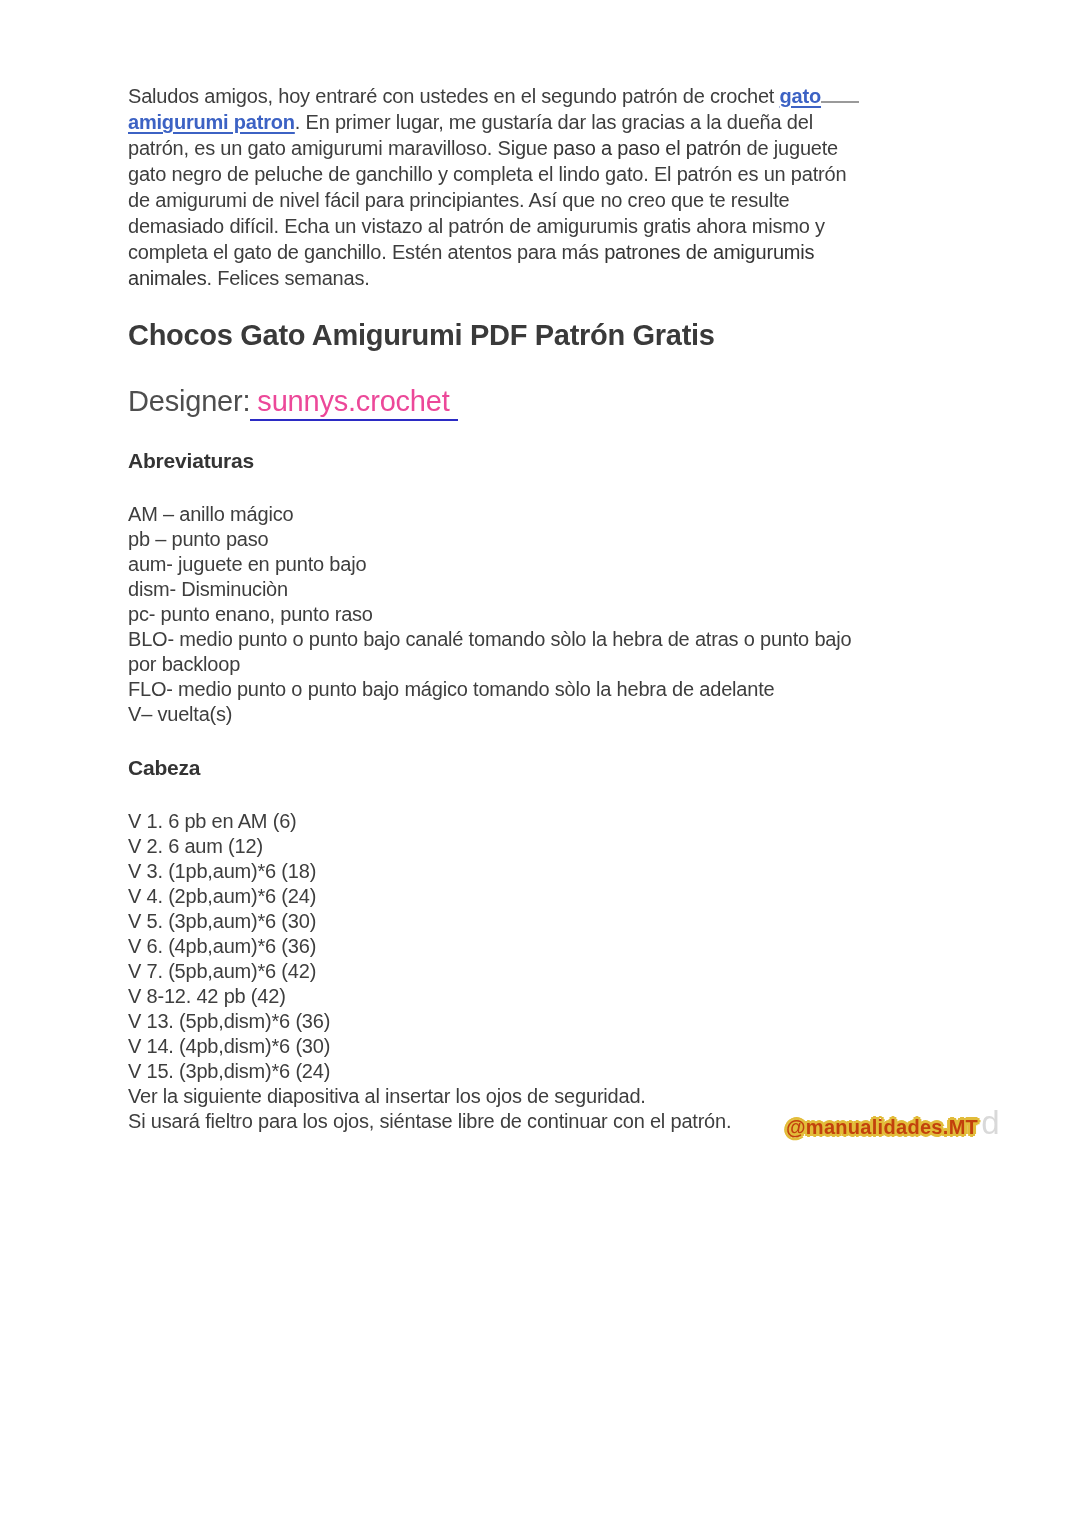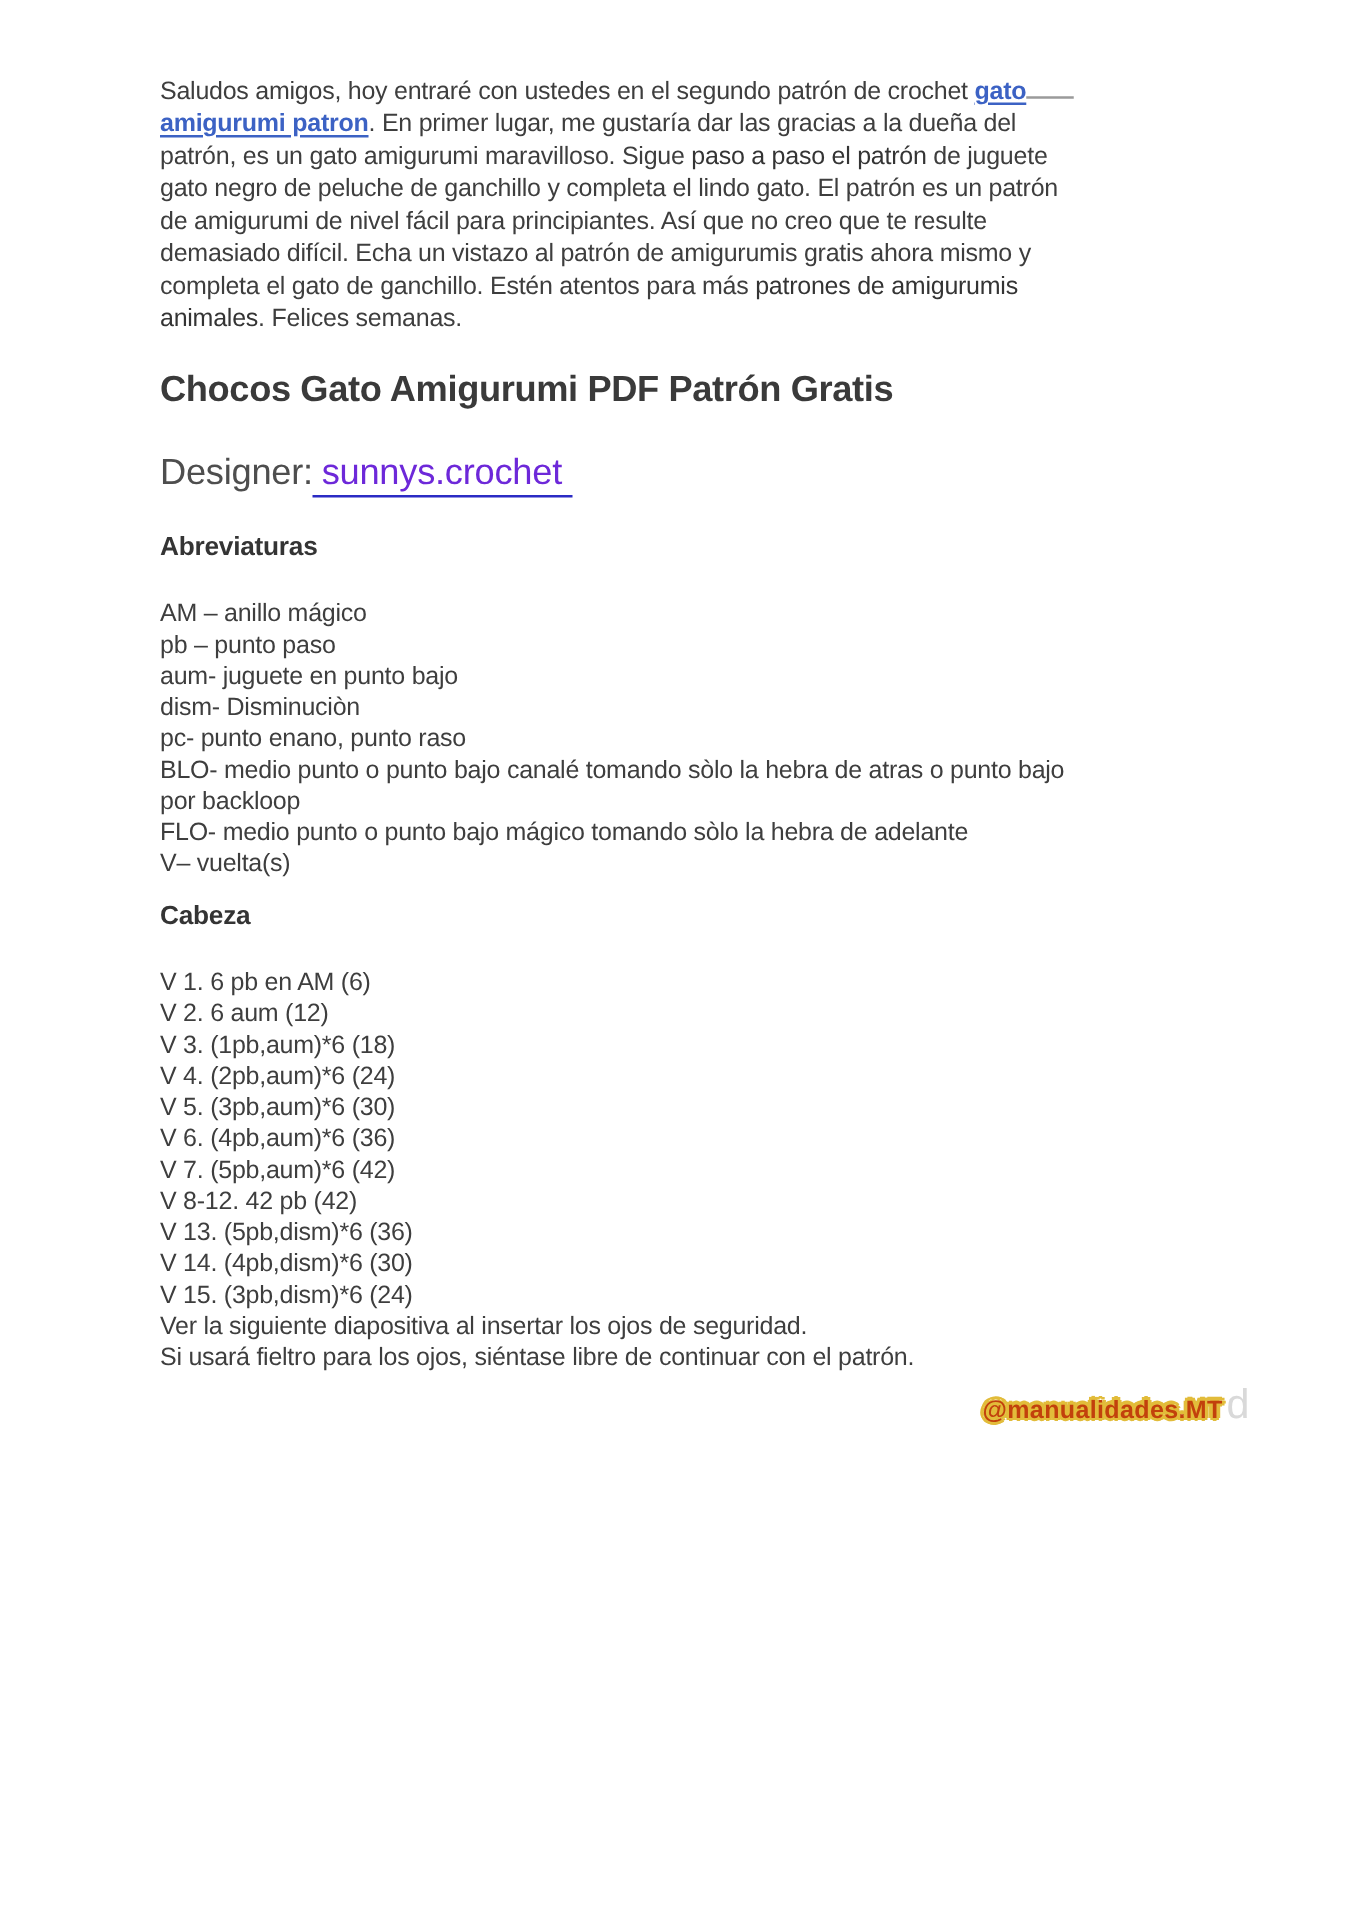--- a/index.html
+++ b/index.html
@@ -3,21 +3,21 @@
 <meta charset="utf-8">
 <title>Document</title>
 <style>
   html, body { margin: 0; padding: 0; background: #ffffff; }
   .page {
     position: relative;
     width: 1080px;
     height: 1292px;
     background: #ffffff;
     box-sizing: border-box;
-    padding: 60px 130px 0 128px;
+    padding: 83px 130px 0 128px;
     font-family: "Liberation Sans", "DejaVu Sans", sans-serif;
     color: #3e3e3e;
     overflow: hidden;
   }
   .intro {
     margin: 0 0 27px 0;
     font-size: 20px;
     line-height: 26px;
     letter-spacing: -0.2px;
   }
@@ -47,41 +47,41 @@
   }
   .designer {
     margin: 0 0 29px 0;
     font-size: 29px;
     line-height: 36px;
     font-weight: 400;
     color: #4e4e4e;
     letter-spacing: -0.2px;
   }
   .designer a.designer-link {
-    color: #6d28d9;
+    color: #ec4899;
     text-decoration: none;
     border-bottom: 2px solid #2b2bc4;
     padding: 0 8px 2px 7px;
     cursor: pointer;
   }
   h2.section-heading {
     margin: 0 0 28px 0;
     font-size: 21px;
     line-height: 26px;
     font-weight: 700;
     color: #343434;
     letter-spacing: -0.2px;
   }
   .lines {
     font-size: 20px;
     line-height: 25px;
     color: #3e3e3e;
     letter-spacing: -0.2px;
   }
-  .lines.abbrev { margin: 0 0 16px 0; }
+  .lines.abbrev { margin: 0 0 28px 0; }
   .lines .line { white-space: pre; }
   .watermark {
     position: absolute;
     left: 786px;
     top: 1104px;
     white-space: nowrap;
   }
   .wm-main {
     font-size: 20px;
     font-weight: 700;

